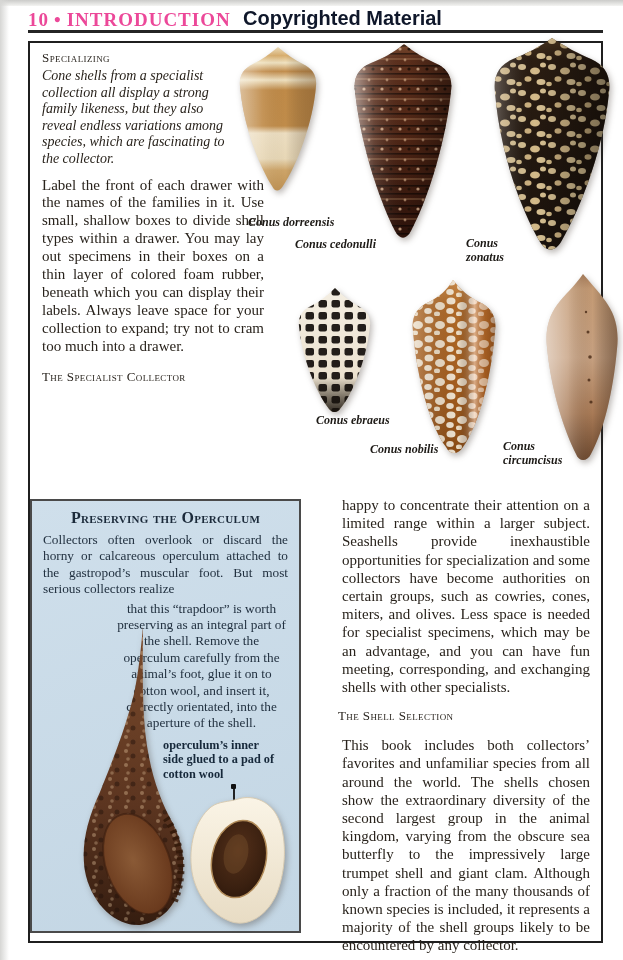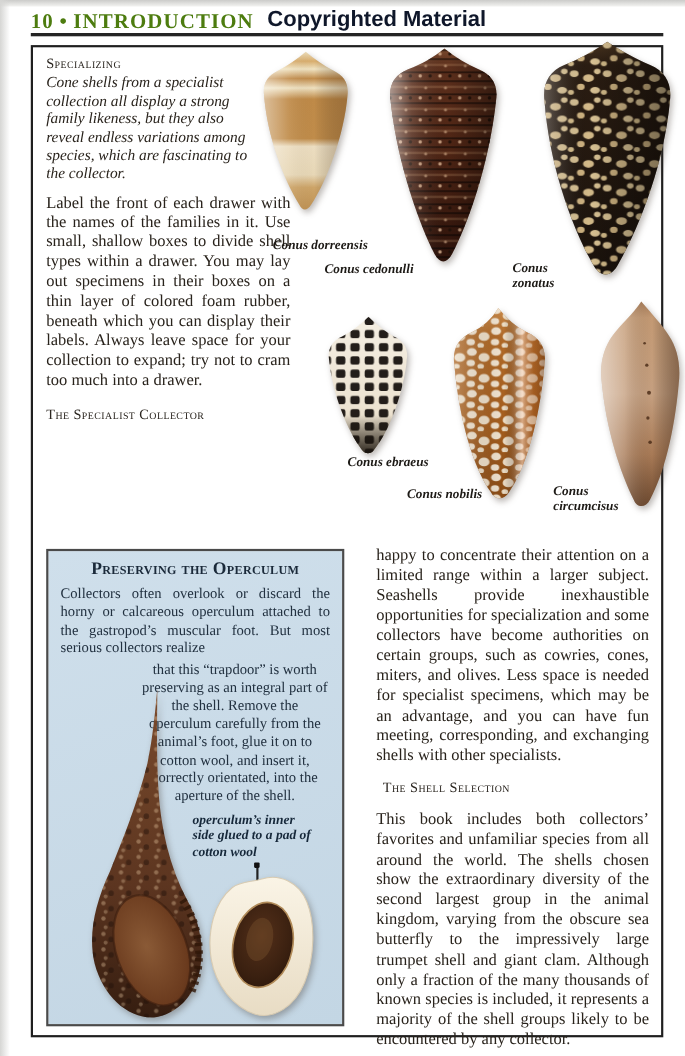--- a/index.html
+++ b/index.html
@@ -8,52 +8,52 @@
   }
   html,body{margin:0;padding:0;}
   body{
     width:623px;height:960px;position:relative;background:#ffffff;
     font-family:"Liberation Serif", serif;color:var(--text);
     overflow:hidden;
   }
   .abs{position:absolute;}
   .edge-top{left:0;top:0;width:623px;height:6px;background:linear-gradient(#cbcbc9,#f4f4f2);}
   .edge-left{left:0;top:0;width:9px;height:960px;background:linear-gradient(90deg,#d6d6d4,rgba(255,255,255,0));}
-  .hdr{left:28px;top:9px;font-size:19px;font-weight:bold;letter-spacing:1px;color:#4d7c0f;}
+  .hdr{left:28px;top:9px;font-size:19px;font-weight:bold;letter-spacing:1px;color:#ec4899;}
   .hdr .sep{margin:0 5px;}
   .watermark{left:243px;top:7px;font-family:"Liberation Sans",sans-serif;font-weight:bold;font-size:20px;color:#0f172a;}
   .rule{left:28px;top:30px;width:575px;height:3px;background:var(--rule);}
   .frame{left:28px;top:41px;width:575px;height:902px;border:2px solid var(--frame);box-sizing:border-box;background:transparent;}
 
   .leftcol{left:42px;top:50px;width:222px;}
   .sc{font-variant:small-caps;letter-spacing:.4px;}
   h2.section{font-size:13px;font-weight:500;margin:0 0 2px 0;color:#2b2620;}
   .note{font-style:italic;font-size:14px;line-height:16.6px;width:196px;margin:0 0 9px 0;}
   p.body{font-size:15px;line-height:17.9px;margin:0;text-align:justify;}
   .leftcol p.p1{width:222px;margin-bottom:13px;}
   .leftcol h2.h2b{margin-top:2px;}
   .leftcol p.p2{width:228px;margin-top:5px;}
 
   .caption{font-style:italic;font-weight:600;font-size:12px;line-height:13.5px;color:#1d1a16;}
 
-  .bluebox{left:42px;top:499px;width:271px;height:434px;box-sizing:border-box;
+  .bluebox{left:30px;top:499px;width:271px;height:434px;box-sizing:border-box;
     border:2px solid var(--box_border);
     background:linear-gradient(160deg,var(--box_bg),var(--box_bg2));
     padding:8px 11px;color:var(--box_text);}
   .bluebox .title{font-size:16px;font-weight:bold;text-align:center;letter-spacing:.3px;color:#1b2a3a;margin:0 0 5px 0;}
   .bluebox p{font-size:13.3px;line-height:16.4px;margin:0;text-align:justify;}
   .bluebox p.bp2{margin-left:72px;margin-top:3px;text-align:center;}
-  .bluebox .annot{font-style:italic;font-weight:600;font-size:12.3px;line-height:14.4px;
+  .bluebox .annot{font-weight:600;font-size:12.3px;line-height:14.4px;
     margin:6px 0 0 120px;width:112px;text-align:left;color:#16283a;}
   .pointer-dot{left:231px;top:784px;width:5px;height:5px;background:#111;border-radius:1px;}
   .pointer-line{left:233px;top:789px;width:2px;height:34px;background:#222;}
 
   .rightcol{left:330px;top:484px;width:272px;}
   .rightcol p{font-size:15px;line-height:18.2px;margin:12px;text-align:justify;}
-  .rightcol h2{margin:12px 0 4px 18px;}
+  .rightcol h2{margin:12px 0 4px 8px;}
 
   .shell{filter:drop-shadow(2px 3px 3px rgba(60,50,40,.35));}
   .shell svg{display:block;width:100%;height:100%;}
 </style>
 </head>
 <body>
 
 <div class="abs edge-top"></div>
 <div class="abs edge-left"></div>
 

